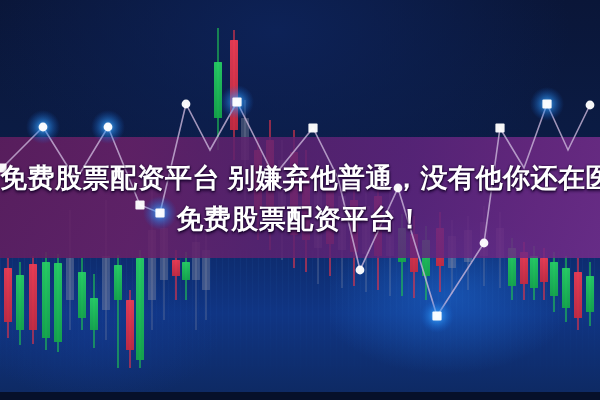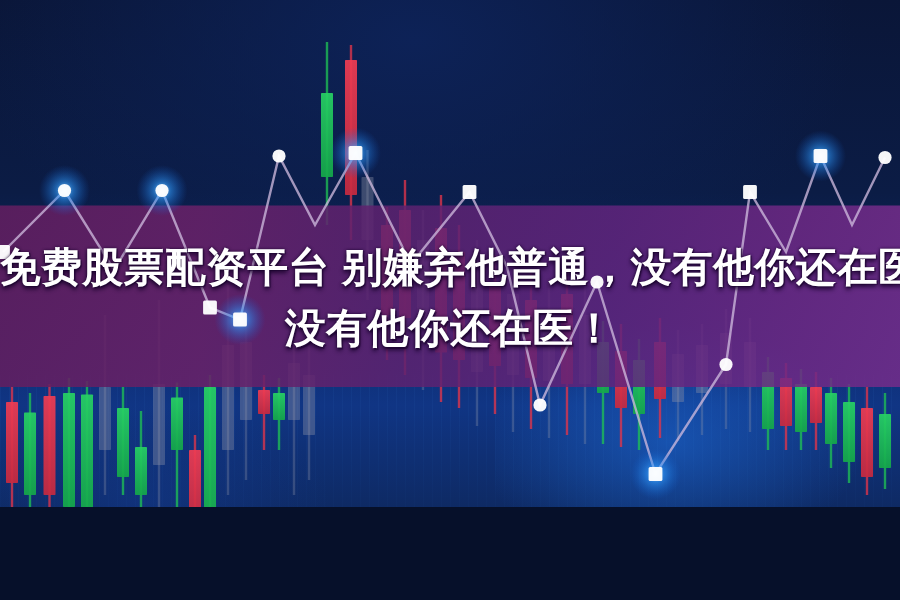--- a/index.html
+++ b/index.html
@@ -1,21 +1,21 @@
 <!DOCTYPE html>
 <html><head>
 <meta charset="utf-8">
 <title>Stock Banner</title>
 <style>
   html,body{margin:0;padding:0;background:#06102a;}
   body{font-family:"Liberation Sans","DejaVu Sans",sans-serif;}
 
   #banner{
     position:relative;
-    width:600px;height:338px;
+    width:600px;height:392px;
     overflow:hidden;
     background:#081433;
   }
 
   
   .bg-base{
     position:absolute;inset:0;
     background:
       radial-gradient(ellipse 420px 260px at 46% 8%, #0d2257 0%, rgba(10,22,60,0) 70%),
       linear-gradient(180deg,#0a1638 0%, #0b1c45 38%, #0d2a6a 62%, #103584 80%, #0e2a64 100%);
@@ -228,16 +228,16 @@
         <circle cx="484" cy="243" r="4.4" fill="#ffffff" fill-opacity="0.96"></circle>
         <rect x="495.4" y="123.4" width="9.2" height="9.2" fill="#ffffff" fill-opacity="0.96" rx="1"></rect>
         <circle cx="547" cy="104" r="17" fill="url(#nodeGlow)"></circle>
         <rect x="542.4" y="99.4" width="9.2" height="9.2" fill="#ffffff" fill-opacity="0.96" rx="1"></rect>
         <circle cx="590" cy="105" r="4.4" fill="#ffffff" fill-opacity="0.96"></circle>
       </g>
   </svg>
 
   <div class="headline">
     <span class="l1">免费股票配资平台 别嫌弃他普通，没有他你还在医</span>
-    <span class="l2">没有他你还在医！</span>
+    <span class="l2">免费股票配资平台！</span>
   </div>
 
 </div>
 
 </body></html>

